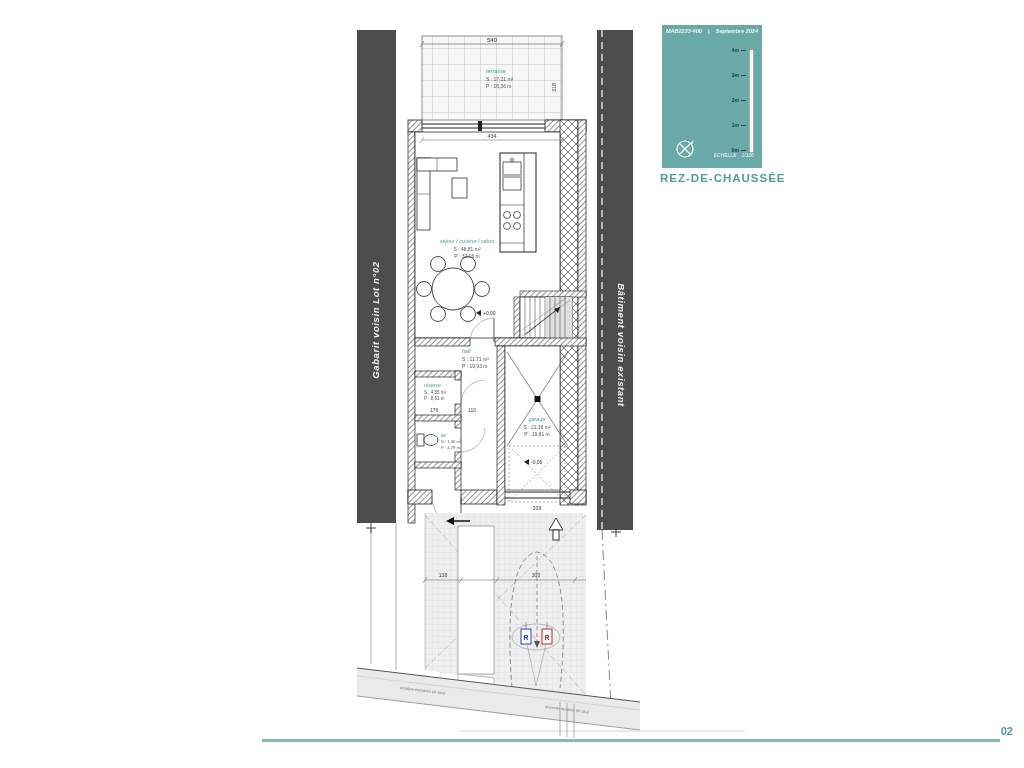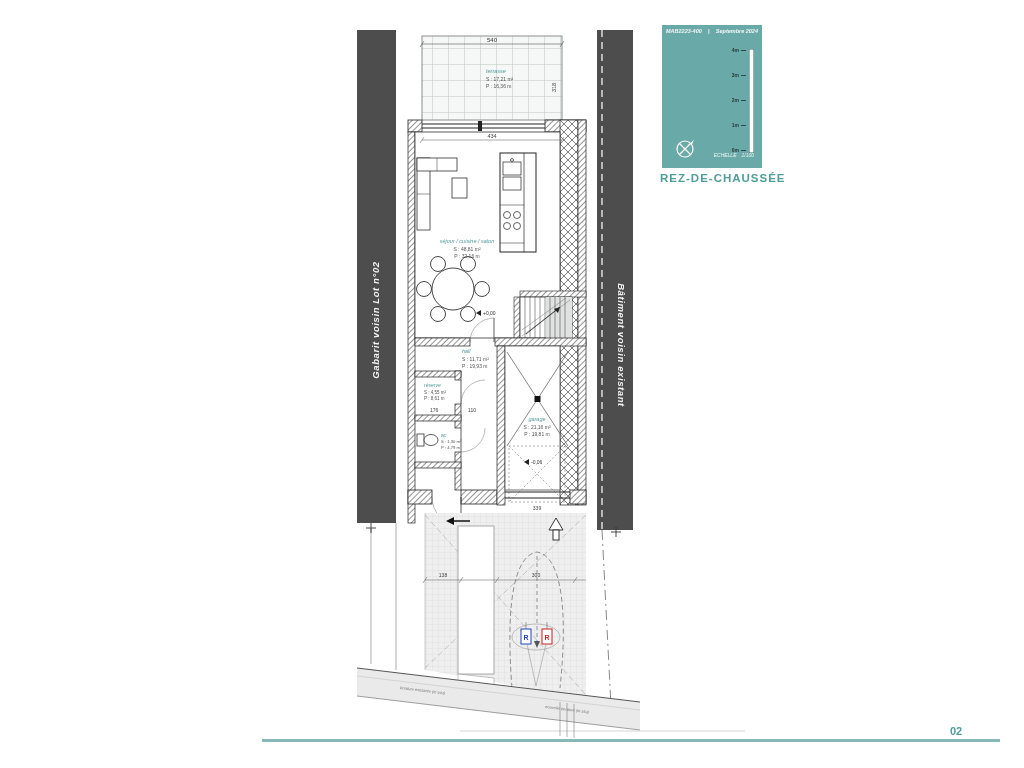--- a/index.html
+++ b/index.html
@@ -19,21 +19,21 @@
   .scalebar .tick{display:flex;align-items:center;gap:2px;font-size:5px;color:#223d3c;font-weight:bold;}
   .scalebar .tick i{display:block;width:5px;height:1px;background:#2c4d4c;}
   .compass{position:absolute;left:12px;bottom:8px;width:24px;height:24px;}
   .echelle{position:absolute;right:8px;bottom:10px;font-size:5px;font-style:italic;color:#eef5f5;
     display:flex;gap:5px;white-space:nowrap;}
   .sheet-title{position:absolute;left:660px;top:172px;width:104px;text-align:right;
     font-size:11.5px;font-weight:bold;letter-spacing:1px;color:#4f9e9c;white-space:nowrap;}
 
   
   .footer-line{position:absolute;left:262px;top:739px;width:738px;height:3px;background:#85b8b6;}
-  .page-number{position:absolute;left:950px;top:725px;width:63px;
+  .page-number{position:absolute;left:950px;top:725px;width:63px;text-align:right;
     font-size:11px;font-weight:bold;color:#4f9e9c;}
 </style>
 </head>
 <body>
 
 <div id="page">
 
   
   <svg width="1024" height="768" viewBox="0 0 1024 768">
     <defs>

